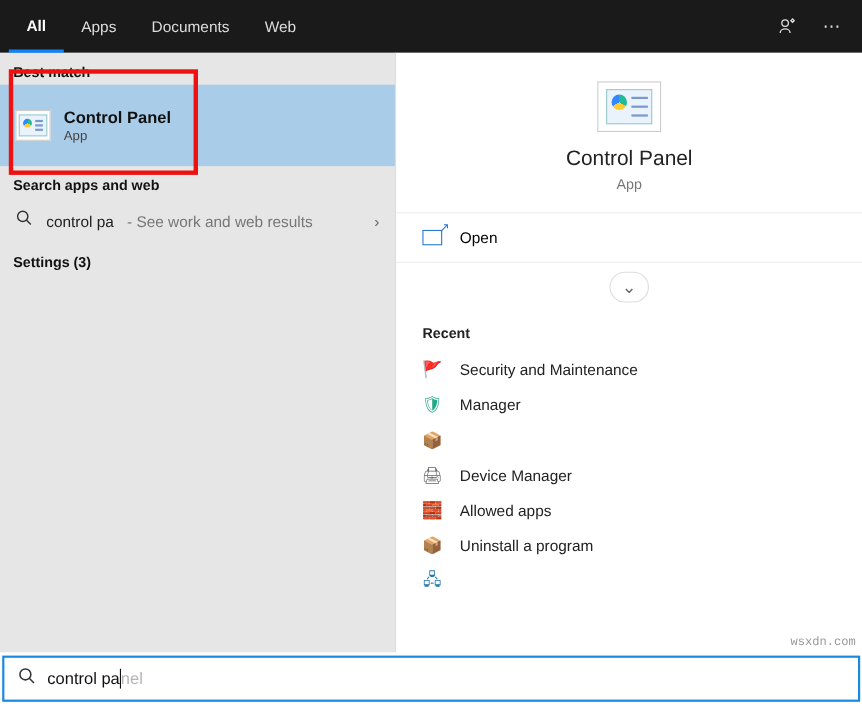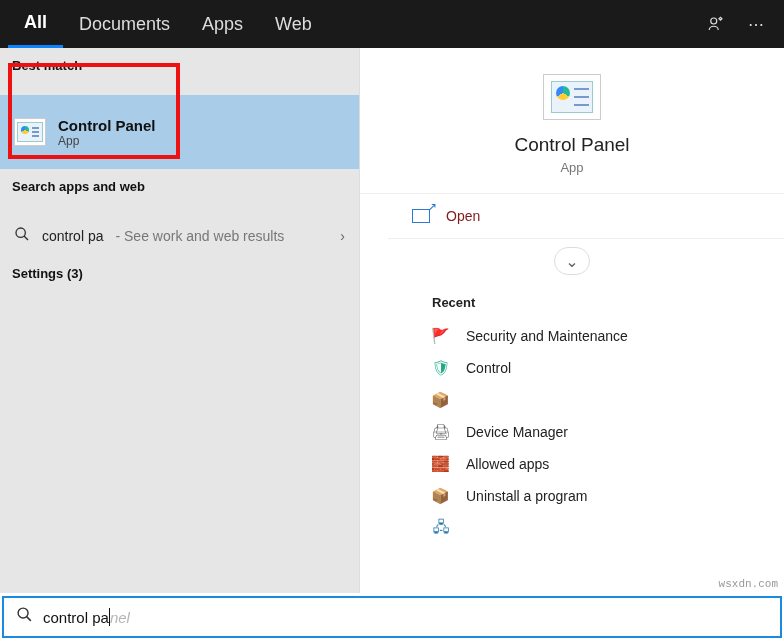--- a/index.html
+++ b/index.html
@@ -1,28 +1,28 @@
 <!DOCTYPE html>
 <html><head>
 <meta charset="utf-8">
 <style>
 * { margin: 0; padding: 0; box-sizing: border-box; font-family: "Segoe UI", Arial, sans-serif; }
 body { width: 784px; height: 640px; background: #fff; position: relative; overflow: hidden; }
 
 .topbar { background: #1a1a1a; height: 48px; display: flex; align-items: center; padding: 0 8px; }
-.tab { color: #ddd; font-size: 18px; padding: 0 16px; height: 48px; display: flex; align-items: center; cursor: pointer; gap: 4px; }
+.tab { color: #ddd; font-size: 14px; padding: 0 16px; height: 48px; display: flex; align-items: center; cursor: pointer; gap: 4px; }
 .tab.active { color: #fff; font-weight: 600; border-bottom: 3px solid #0a84ff; }
 .spacer { flex: 1; }
 .topbar-icon { color: #ddd; width: 40px; height: 48px; display: flex; align-items: center; justify-content: center; font-size: 16px; cursor: pointer; }
 
 .main { display: flex; height: 545px; }
 .leftcol { width: 360px; background: #e6e6e6; border-right: 1px solid #ddd; }
 .rightcol { flex: 1; background: #fff; display: flex; flex-direction: column; }
 
-.section-header { font-size: 13px; font-weight: 600; padding: 10px 12px 22px; color: #111; }
+.section-header { font-size: 13px; font-weight: 600; padding: 10px 12px 4px; color: #111; }
 
 .bestmatch-item { background: #a9cce8; display: flex; align-items: center; gap: 12px; padding: 10px 14px; height: 74px; }
 .bestmatch-icon { width: 32px; height: 28px; background: #fff; border: 1px solid #ccc; display: flex; align-items: center; justify-content: center; font-size: 16px; }
 .bestmatch-title { font-size: 15px; font-weight: 600; color: #111; }
 .bestmatch-sub { font-size: 12px; color: #444; }
 .highlight-box { position: absolute; border: 4px solid #e11; pointer-events: none; }
 
 .search-row { display: flex; align-items: center; padding: 10px 14px; gap: 12px; color: #222; font-size: 14px; cursor: pointer; }
 .search-row .glass { font-size: 16px; color: #333; flex-shrink: 0; }
 .search-row .hint { color: #777; text-align: right; }
@@ -30,48 +30,48 @@
 
 .preview-head { display: flex; flex-direction: column; align-items: center; padding: 26px 0 18px; border-bottom: 1px solid #eee; }
 .preview-icon { width: 58px; height: 46px; background: #fff; border: 1px solid #ccc; display: flex; align-items: center; justify-content: center; margin-bottom: 14px; }
 .preview-icon-inner { width: 42px; height: 32px; background: #eaf2fb; border: 1px solid #9cc; display: flex; }
 .preview-icon-inner .dot { width: 14px; height: 14px; border-radius: 50%; background: conic-gradient(#2b9 0 120deg,#fc3 120deg 240deg,#38f 240deg 360deg); margin: 4px; }
 .preview-icon-inner .lines { flex:1; display:flex; flex-direction:column; justify-content:space-around; padding:3px 3px 3px 0; }
 .preview-icon-inner .lines div { height:2px; background:#79c; }
 .preview-title { font-size: 19px; color: #222; }
 .preview-sub { font-size: 13px; color: #777; margin-top: 4px; }
 
-.open-row { display: flex; align-items: center; gap: 16px; padding: 14px 24px; font-size: 14px; color: #7f1d1d; border-bottom: 1px solid #eee; cursor: pointer; margin-left: 28px; }
+.open-row { display: flex; align-items: center; gap: 16px; padding: 14px 24px; font-size: 14px; color: #000000; border-bottom: 1px solid #eee; cursor: pointer; }
 .open-icon { width: 18px; height: 14px; border: 1.5px solid #2a7ad4; position: relative; }
 .open-icon::after { content: "↗"; position: absolute; top: -10px; right: -8px; font-size: 12px; color: #2a7ad4; }
 
 .expand-btn { width: 36px; height: 28px; border: 1px solid #ddd; border-radius: 18px; align-self: center; margin: 8px 0; display: flex; align-items: center; justify-content: center; color: #666; cursor: pointer; background: #fff; }
 
-.recent-section { padding: 4px 24px 8px; margin-left: 48px; }
+.recent-section { padding: 4px 24px 8px; }
 .recent-title { font-size: 13px; font-weight: 600; color: #222; margin: 8px 0 10px; }
 .recent-item { display: flex; align-items: center; gap: 16px; padding: 7px 0; font-size: 14px; color: #222; cursor: pointer; }
 .ri-icon { width: 18px; height: 18px; display: inline-flex; align-items: center; justify-content: center; font-size: 15px; }
 
 .searchbar { position: absolute; left: 2px; right: 2px; bottom: 2px; height: 42px; border: 2px solid #1a8ae0; background: #fff; display: flex; align-items: center; gap: 10px; padding: 0 12px; }
 .searchbar .glass { font-size: 17px; color: #333; }
 .searchbar-input-wrap { position: relative; display: flex; align-items: center; font-size: 15px; }
 .typed { color: #111; }
-.ghost { color: #b5b5b5; font-style: italic; }
+.ghost { color: #b5b5b5; }
 .caret { width: 1px; height: 18px; background: #111; display: inline-block; animation: blink 1s step-end infinite; }
 @keyframes blink { 50% { opacity: 0; } }
 
 .watermark { position: absolute; right: 6px; bottom: 50px; font-size: 11px; color: #999; font-family: Liberation Mono, monospace; }
 </style>
 </head>
 <body>
 
 <div class="topbar">
   <div class="tab active">All</div>
+  <div class="tab">Apps</div>
   <div class="tab">Documents</div>
-  <div class="tab">Apps</div>
   <div class="tab">Web</div>
   <div class="spacer"></div>
   <div class="topbar-icon">
     <svg width="18" height="18" viewBox="0 0 24 24" fill="none" stroke="#ddd" stroke-width="1.6">
         <circle cx="9" cy="8" r="4"></circle>
         <path d="M3 20c0-3 3-5 6-5s6 2 6 5"></path>
         <path d="M16 5l2-2 2 2-2 2z"></path>
       </svg>
   </div>
   <div class="topbar-icon">⋯</div>
@@ -140,21 +140,21 @@
 
     <div class="recent-section">
       <div class="recent-title">Recent</div>
       <div id="recent-list">
           <div class="recent-item">
             <span class="ri-icon" style="color: rgb(42, 122, 212);">🚩</span>
             <span>Security and Maintenance</span>
           </div>
           <div class="recent-item">
             <span class="ri-icon" style="color: rgb(34, 170, 136);">🛡</span>
-            <span>Control</span>
+            <span>Manager</span>
           </div>
           <div class="recent-item">
             <span class="ri-icon" style="color: rgb(136, 136, 136);">📦</span>
           </div>
           <div class="recent-item">
             <span class="ri-icon" style="color: rgb(102, 102, 102);">🖨</span>
             <span>Device Manager</span>
           </div>
           <div class="recent-item">
             <span class="ri-icon" style="color: rgb(204, 68, 68);">🧱</span>

